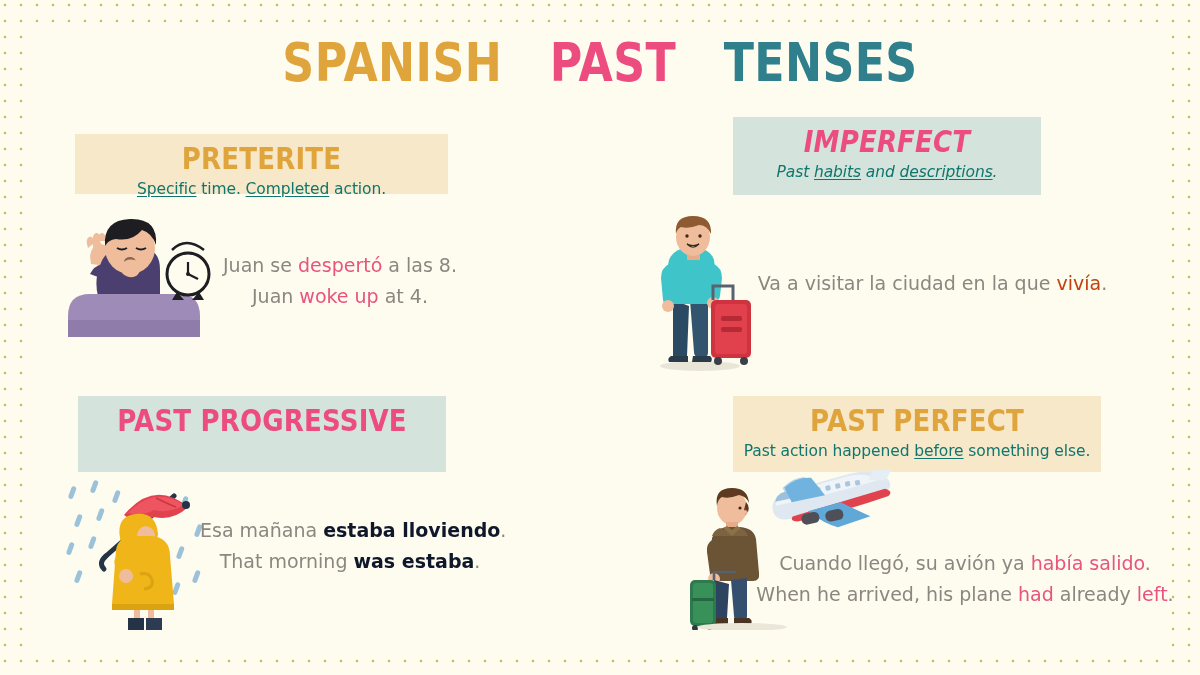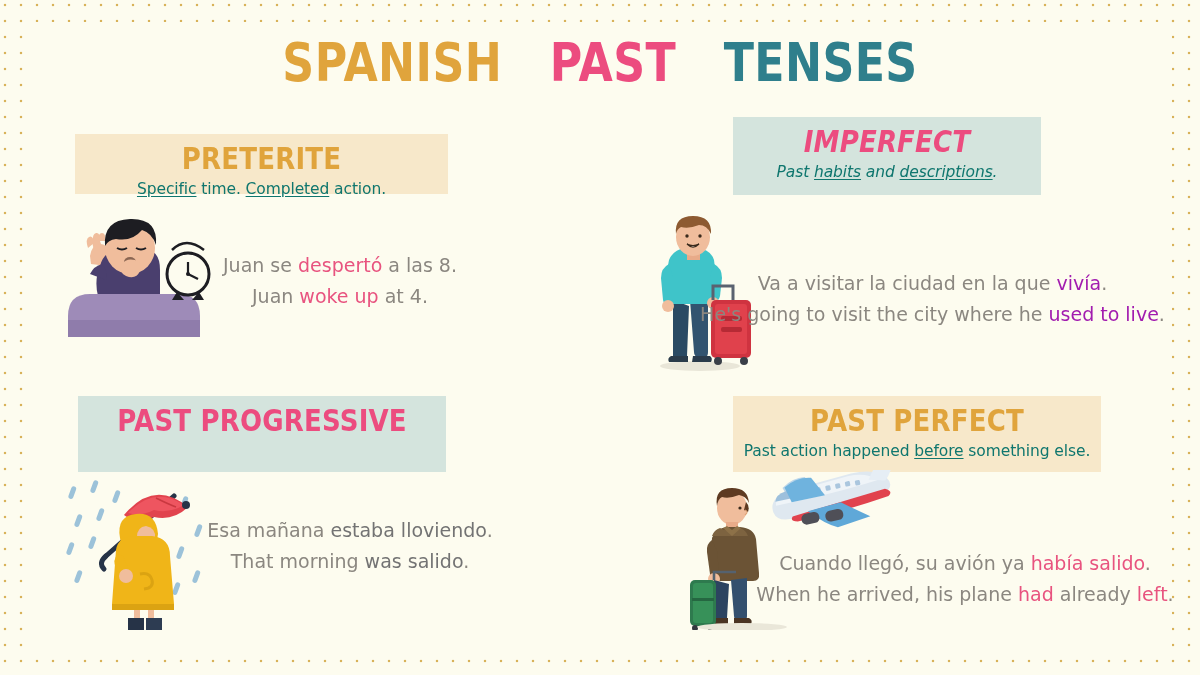--- a/index.html
+++ b/index.html
@@ -100,22 +100,22 @@
     position: absolute;
     font-family: "DejaVu Sans", sans-serif;
     font-size: 19px;
     line-height: 1.62;
     color: #8b8780;
     text-align: center;
     white-space: nowrap;
   }
   .example .es, .example .en { display: block; }
   .hl-pink { color: #e8537f; }
-  .hl-teal { color: #a21caf; }
-  .hl-navy { color: #737373; font-weight: normal; }
+  .hl-teal { color: #c2410c; }
+  .hl-navy { color: #0f172a; font-weight: bold; }
 
   #ex-preterite   { left: 205px; top: 250px; width: 270px; }
   #ex-imperfect   { left: 700px; top: 268px; width: 465px; }
   #ex-progressive { left: 200px; top: 515px; width: 300px; }
   #ex-pastperfect { left: 755px; top: 548px; width: 420px; }
 
   
   .illus { position: absolute; }
   #illus-preterite   { left: 60px;  top: 212px; width: 175px; height: 125px; }
   #illus-imperfect   { left: 645px; top: 214px; width: 115px; height: 160px; }
@@ -235,23 +235,20 @@
       <rect x="76" y="102" width="21" height="5" rx="2" fill="#b62a35"></rect>
       <rect x="76" y="113" width="21" height="5" rx="2" fill="#b62a35"></rect>
       <circle cx="73" cy="147" r="4" fill="#3a3f48"></circle>
       <circle cx="99" cy="147" r="4" fill="#3a3f48"></circle>
     </svg>
   </div>
 
   <div class="example" id="ex-imperfect">
     <span class="es">
       <span>Va a visitar la ciudad en la que </span><span class="hl-teal">vivía</span><span>.</span>
-    </span>
-    <span class="en">
-      <span>He's going to visit the city where he </span><span class="hl-teal">used to live</span><span>.</span>
     </span>
   </div>
 
   <div class="band band-mint" id="band-progressive">
     <h2 class="h-pink">PAST PROGRESSIVE</h2>
   </div>
 
   <div class="illus" id="illus-progressive">
     <svg viewBox="0 0 150 160" width="150" height="160">
 
@@ -297,21 +294,21 @@
       <path d="M66 148 l16 0 l0 12 l-16 0z" fill="#263347"></path>
       <path d="M84 148 l16 0 l0 12 l-16 0z" fill="#2d3c52"></path>
     </svg>
   </div>
 
   <div class="example" id="ex-progressive">
     <span class="es">
       <span>Esa mañana </span><span class="hl-navy">estaba lloviendo</span><span>.</span>
     </span>
     <span class="en">
-      <span>That morning </span><span class="hl-navy">was salido</span><span>.</span>
+      <span>That morning </span><span class="hl-navy">was estaba</span><span>.</span>
     </span>
   </div>
 
   <div class="band band-peach" id="band-pastperfect">
     <h2 class="h-orange">PAST PERFECT</h2>
     <div class="sub">
       <span>Past action happened </span><u>before</u><span> something else.</span>
     </div>
   </div>
 

